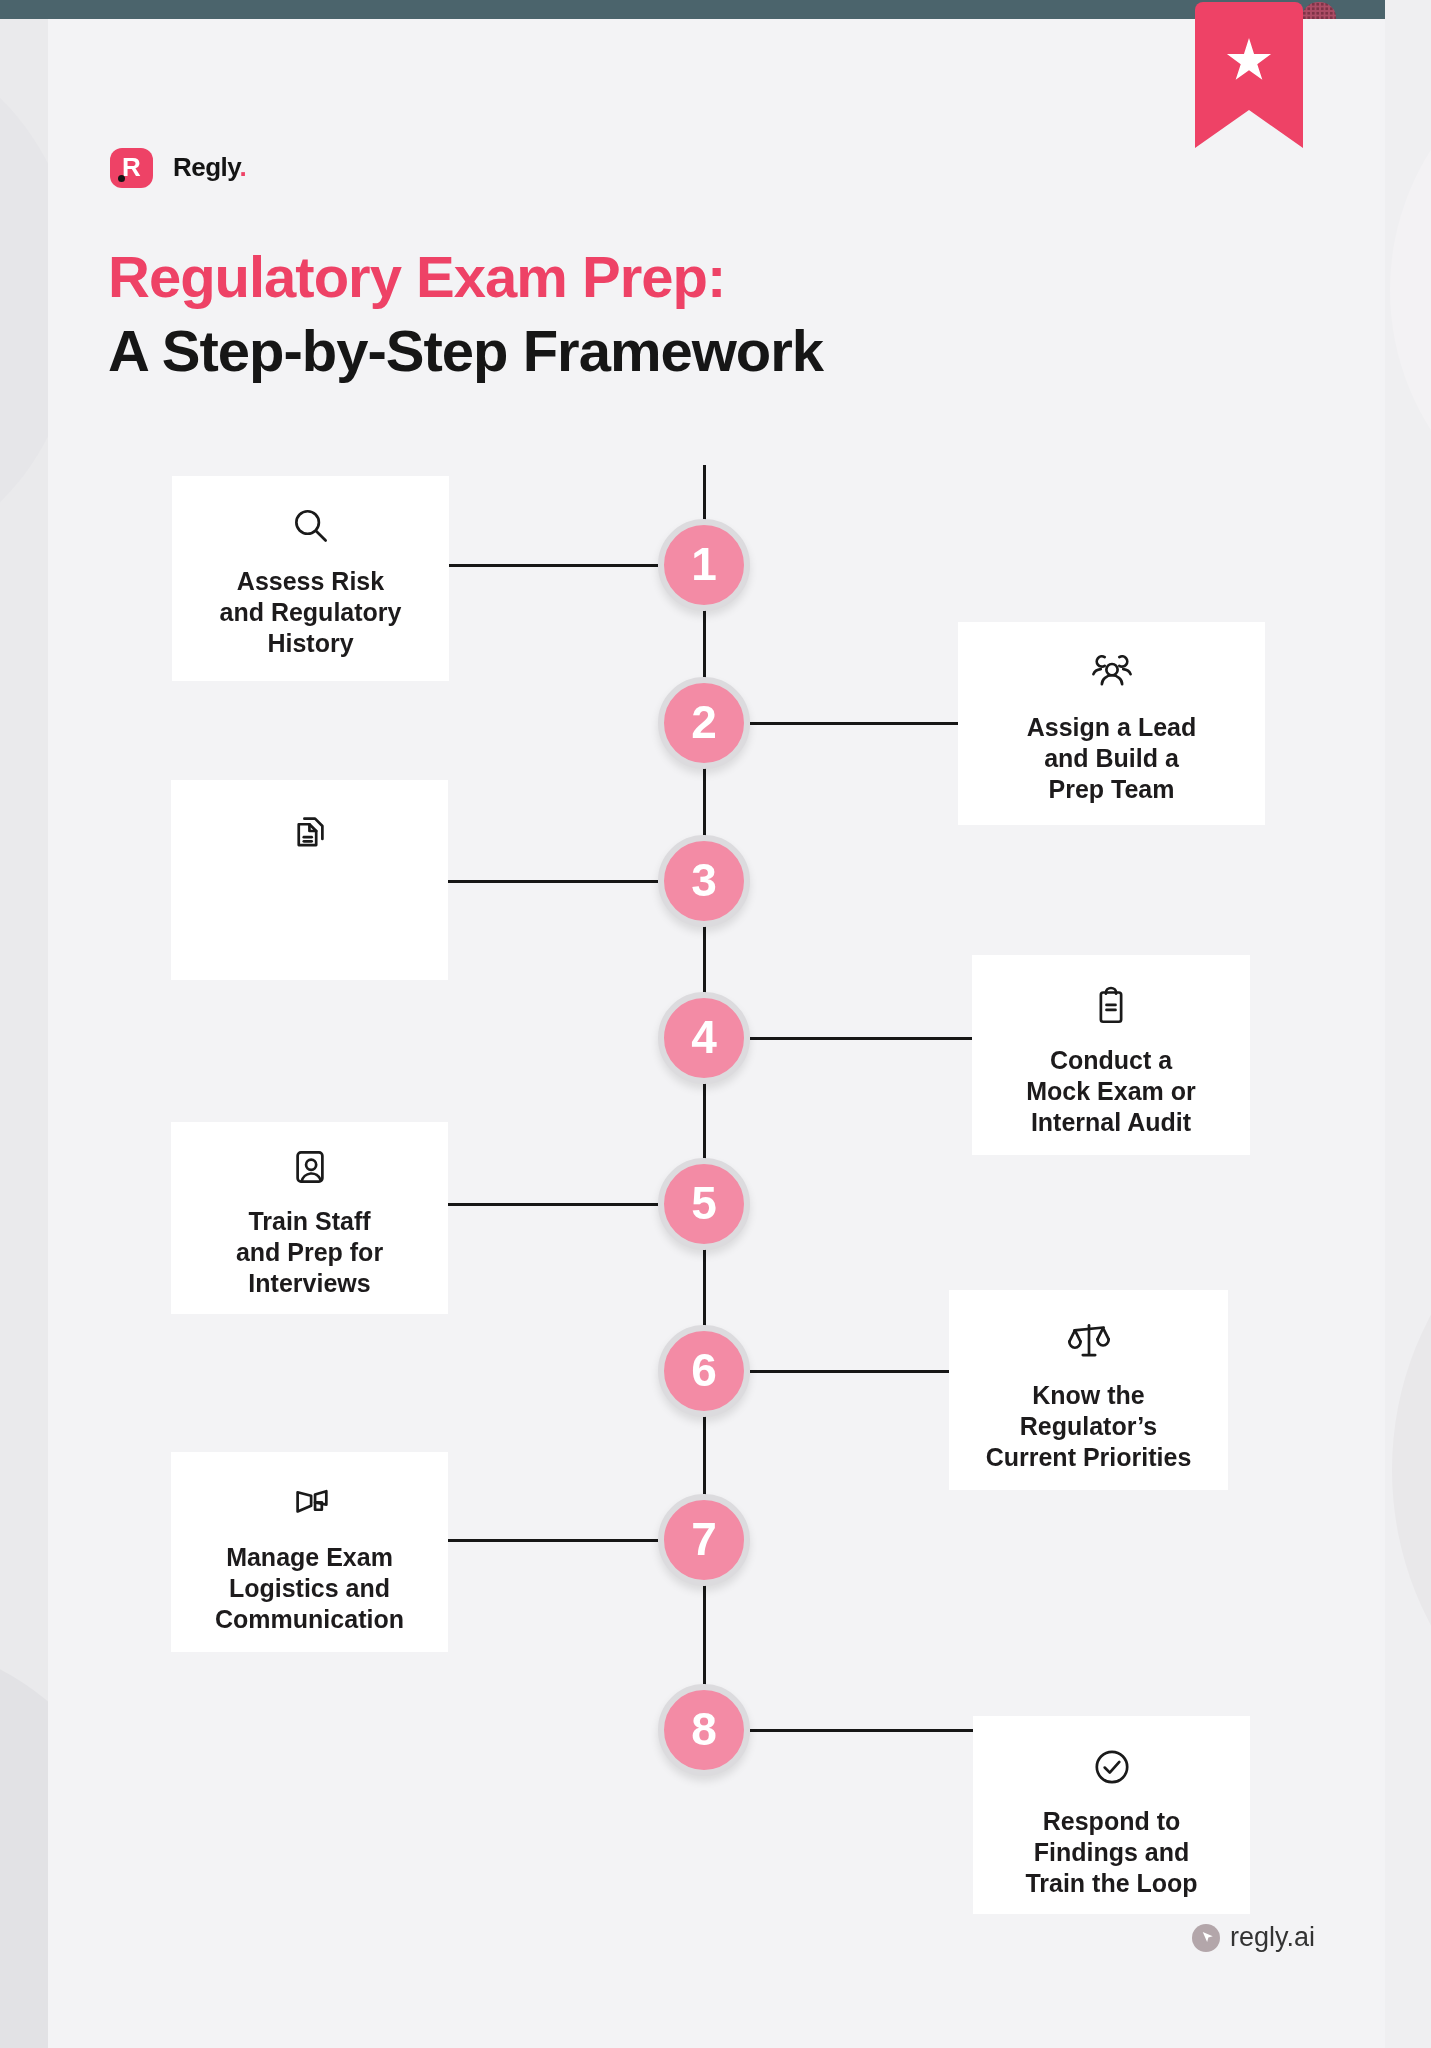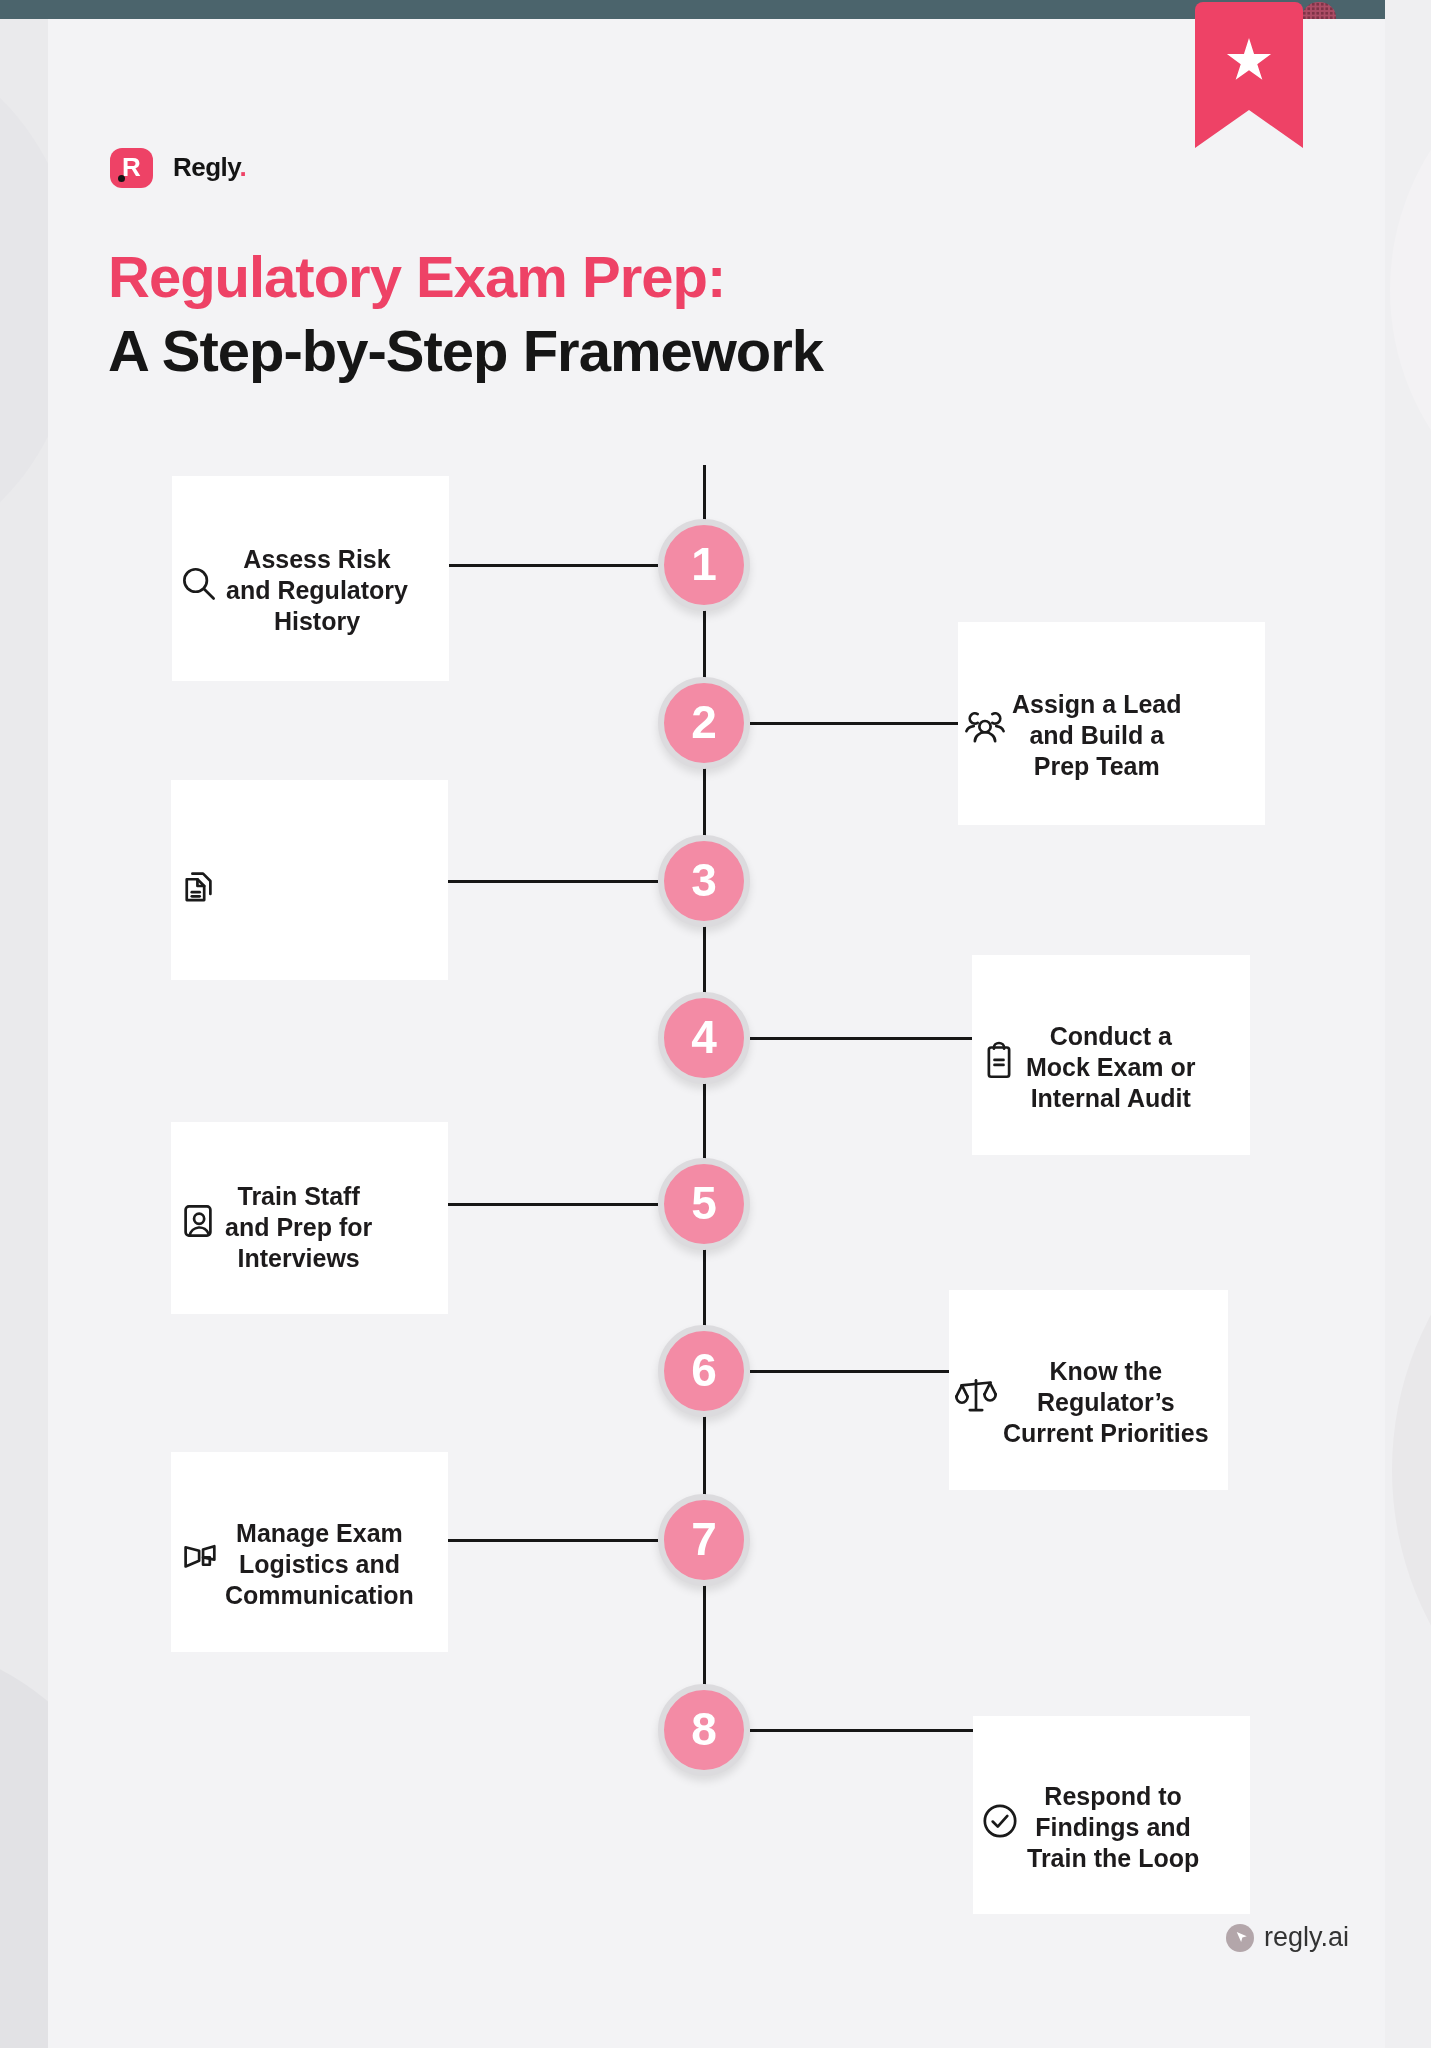--- a/index.html
+++ b/index.html
@@ -62,39 +62,39 @@
   .cn5{left:424px;top:1203px;width:234px}
   .cn6{left:750px;top:1370px;width:248px}
   .cn7{left:424px;top:1539px;width:234px}
   .cn8{left:750px;top:1729px;width:248px}
 
   .cdot{position:absolute;width:22px;height:22px;border-radius:50%;background:#111111;z-index:4;}
   .d1{left:371px;top:554px}.d2{left:986px;top:712px}.d3{left:412px;top:870px}.d4{left:986px;top:1027px}
   .d5{left:413px;top:1193px}.d6{left:987px;top:1360px}.d7{left:413px;top:1529px}.d8{left:987px;top:1719px}
 
   
-  .card{position:absolute;background:#ffffff;z-index:5;display:flex;flex-direction:row;align-items:center;
+  .card{position:absolute;background:#ffffff;z-index:5;display:flex;flex-direction:column;align-items:center;
     padding-top:24px;box-sizing:border-box;}
   .card .icon{width:54px;height:54px;margin-bottom:12px;}
   .card .lines{text-align:center;font-weight:700;font-size:25px;line-height:31px;color:#1d1b1c;}
   .c1{left:172px;top:476px;width:277px;height:205px}
   .c2{left:958px;top:622px;width:307px;height:203px}
   .c3{left:171px;top:780px;width:277px;height:200px}
   .c4{left:972px;top:955px;width:278px;height:200px}
   .c5{left:171px;top:1122px;width:277px;height:192px;padding-top:18px}
   .c6{left:949px;top:1290px;width:279px;height:200px}
   .c7{left:171px;top:1452px;width:277px;height:200px}
   .c8{left:973px;top:1716px;width:277px;height:198px}
 
   .icon svg{width:54px;height:54px;display:block;}
   .icon path,.icon circle,.icon line,.icon rect,.icon polyline{
     fill:none;stroke:#1a1a1a;stroke-width:2.4;stroke-linecap:round;stroke-linejoin:round;}
 
   
-  .footer{position:absolute;left:1226px;top:1922px;display:flex;align-items:center;z-index:5;}
+  .footer{position:absolute;left:1192px;top:1922px;display:flex;align-items:center;z-index:5;}
   .footer .fcircle{width:28px;height:28px;border-radius:50%;background:#b3a6aa;
     display:flex;align-items:center;justify-content:center;}
   .footer .fcircle svg{width:15px;height:15px;display:block;}
   .footer .ftext{margin-left:10px;font-size:27px;color:#333333;font-weight:500;}
 </style>
 </head>
 <body>
 
 <div id="poster">
 

